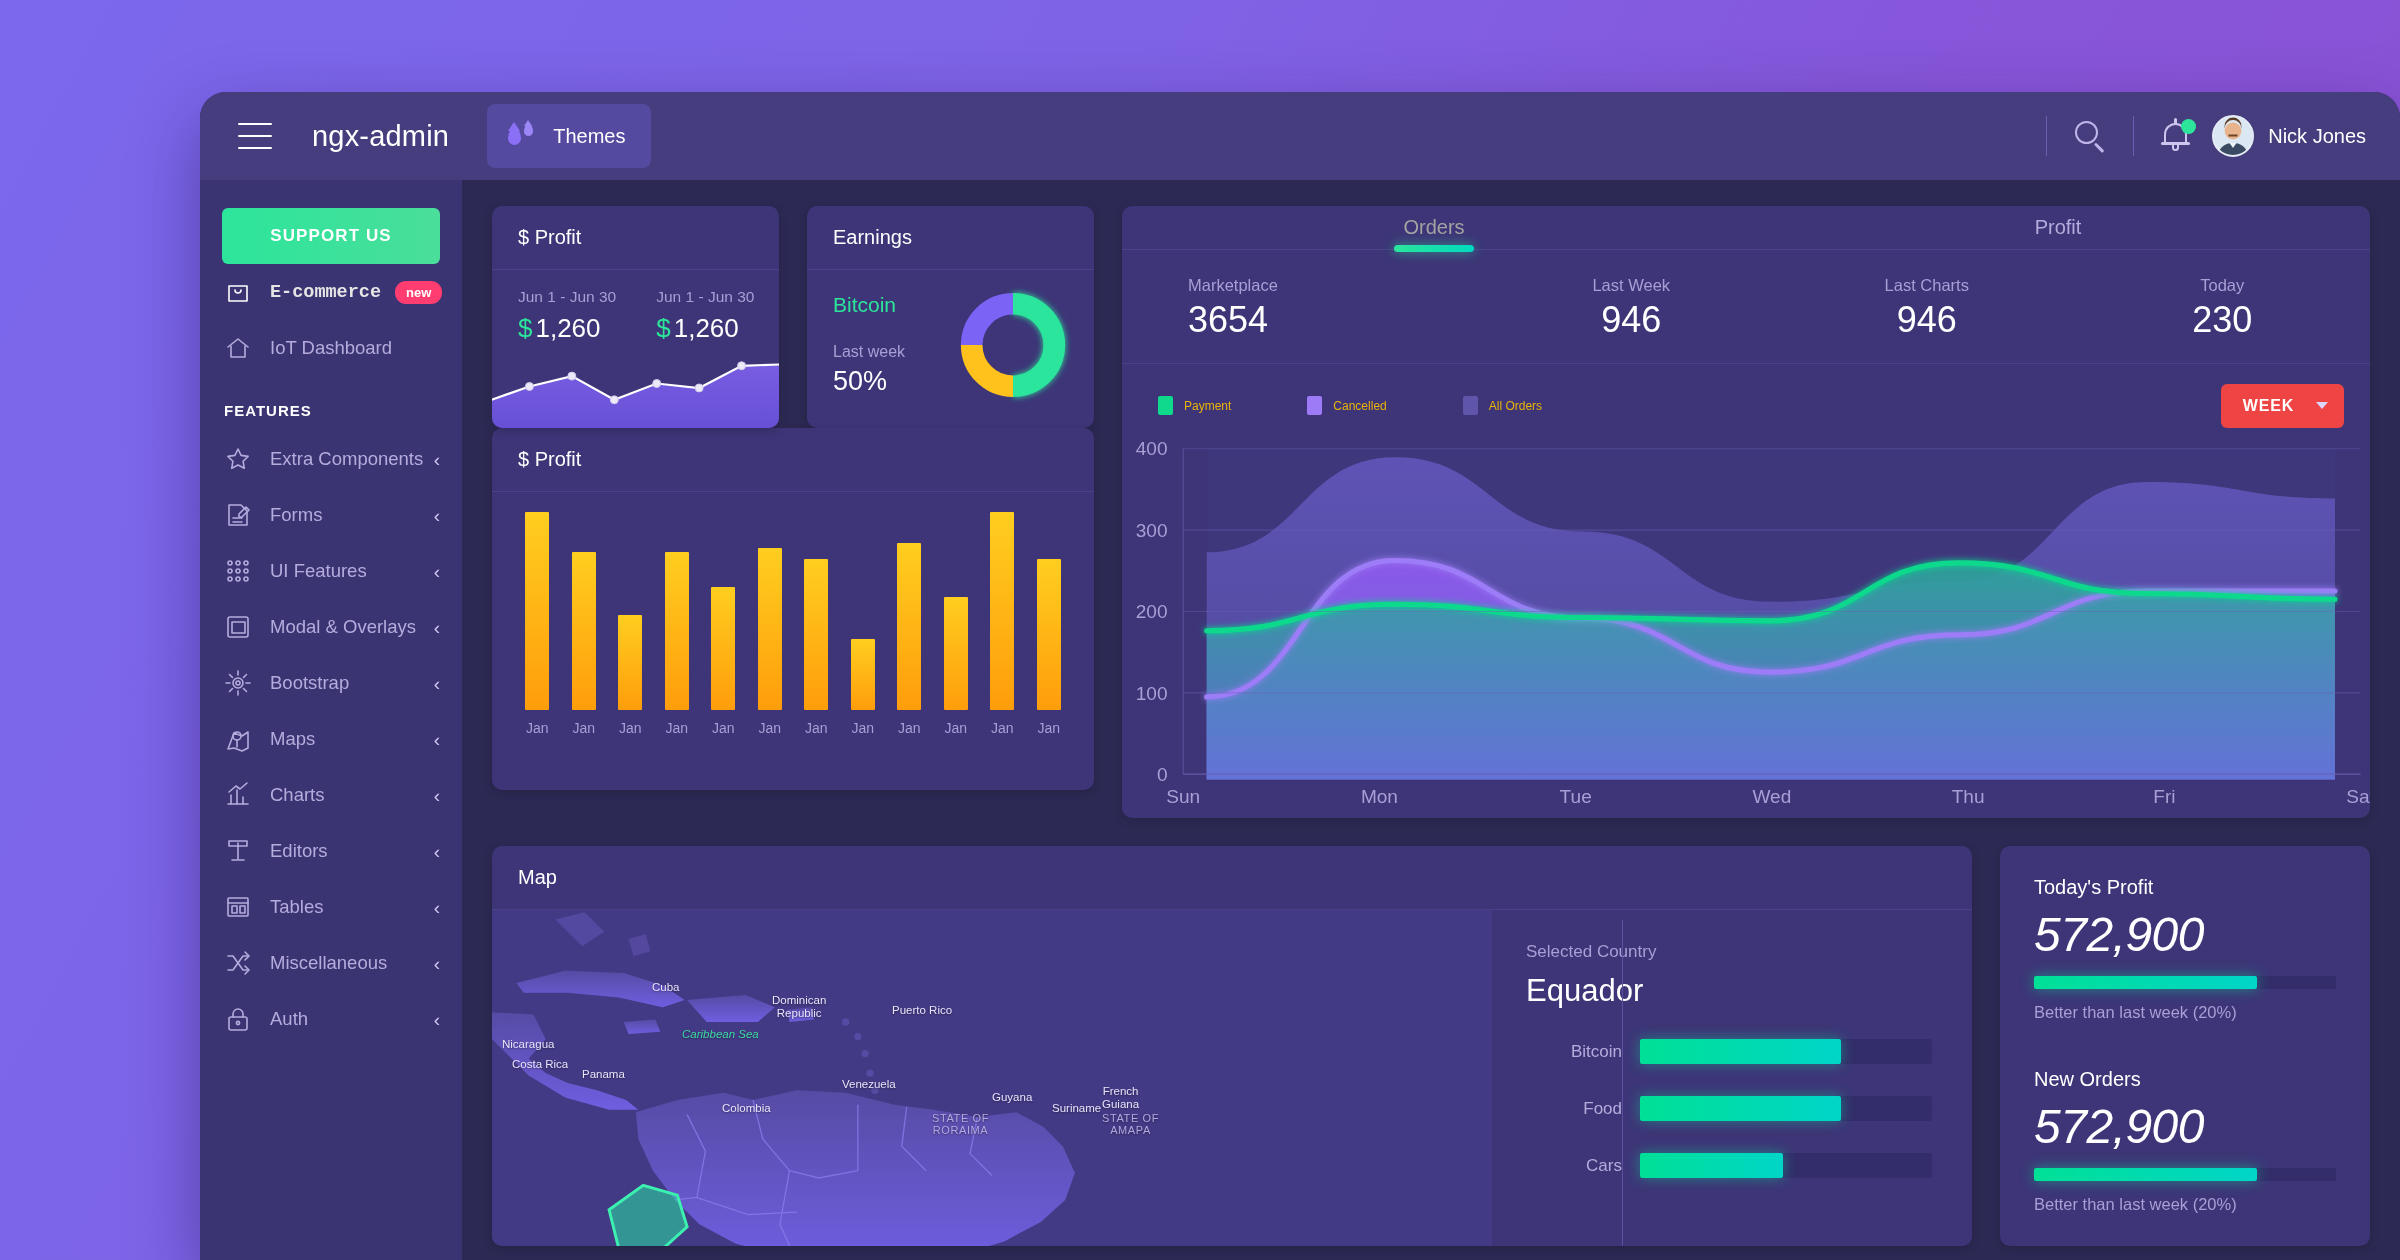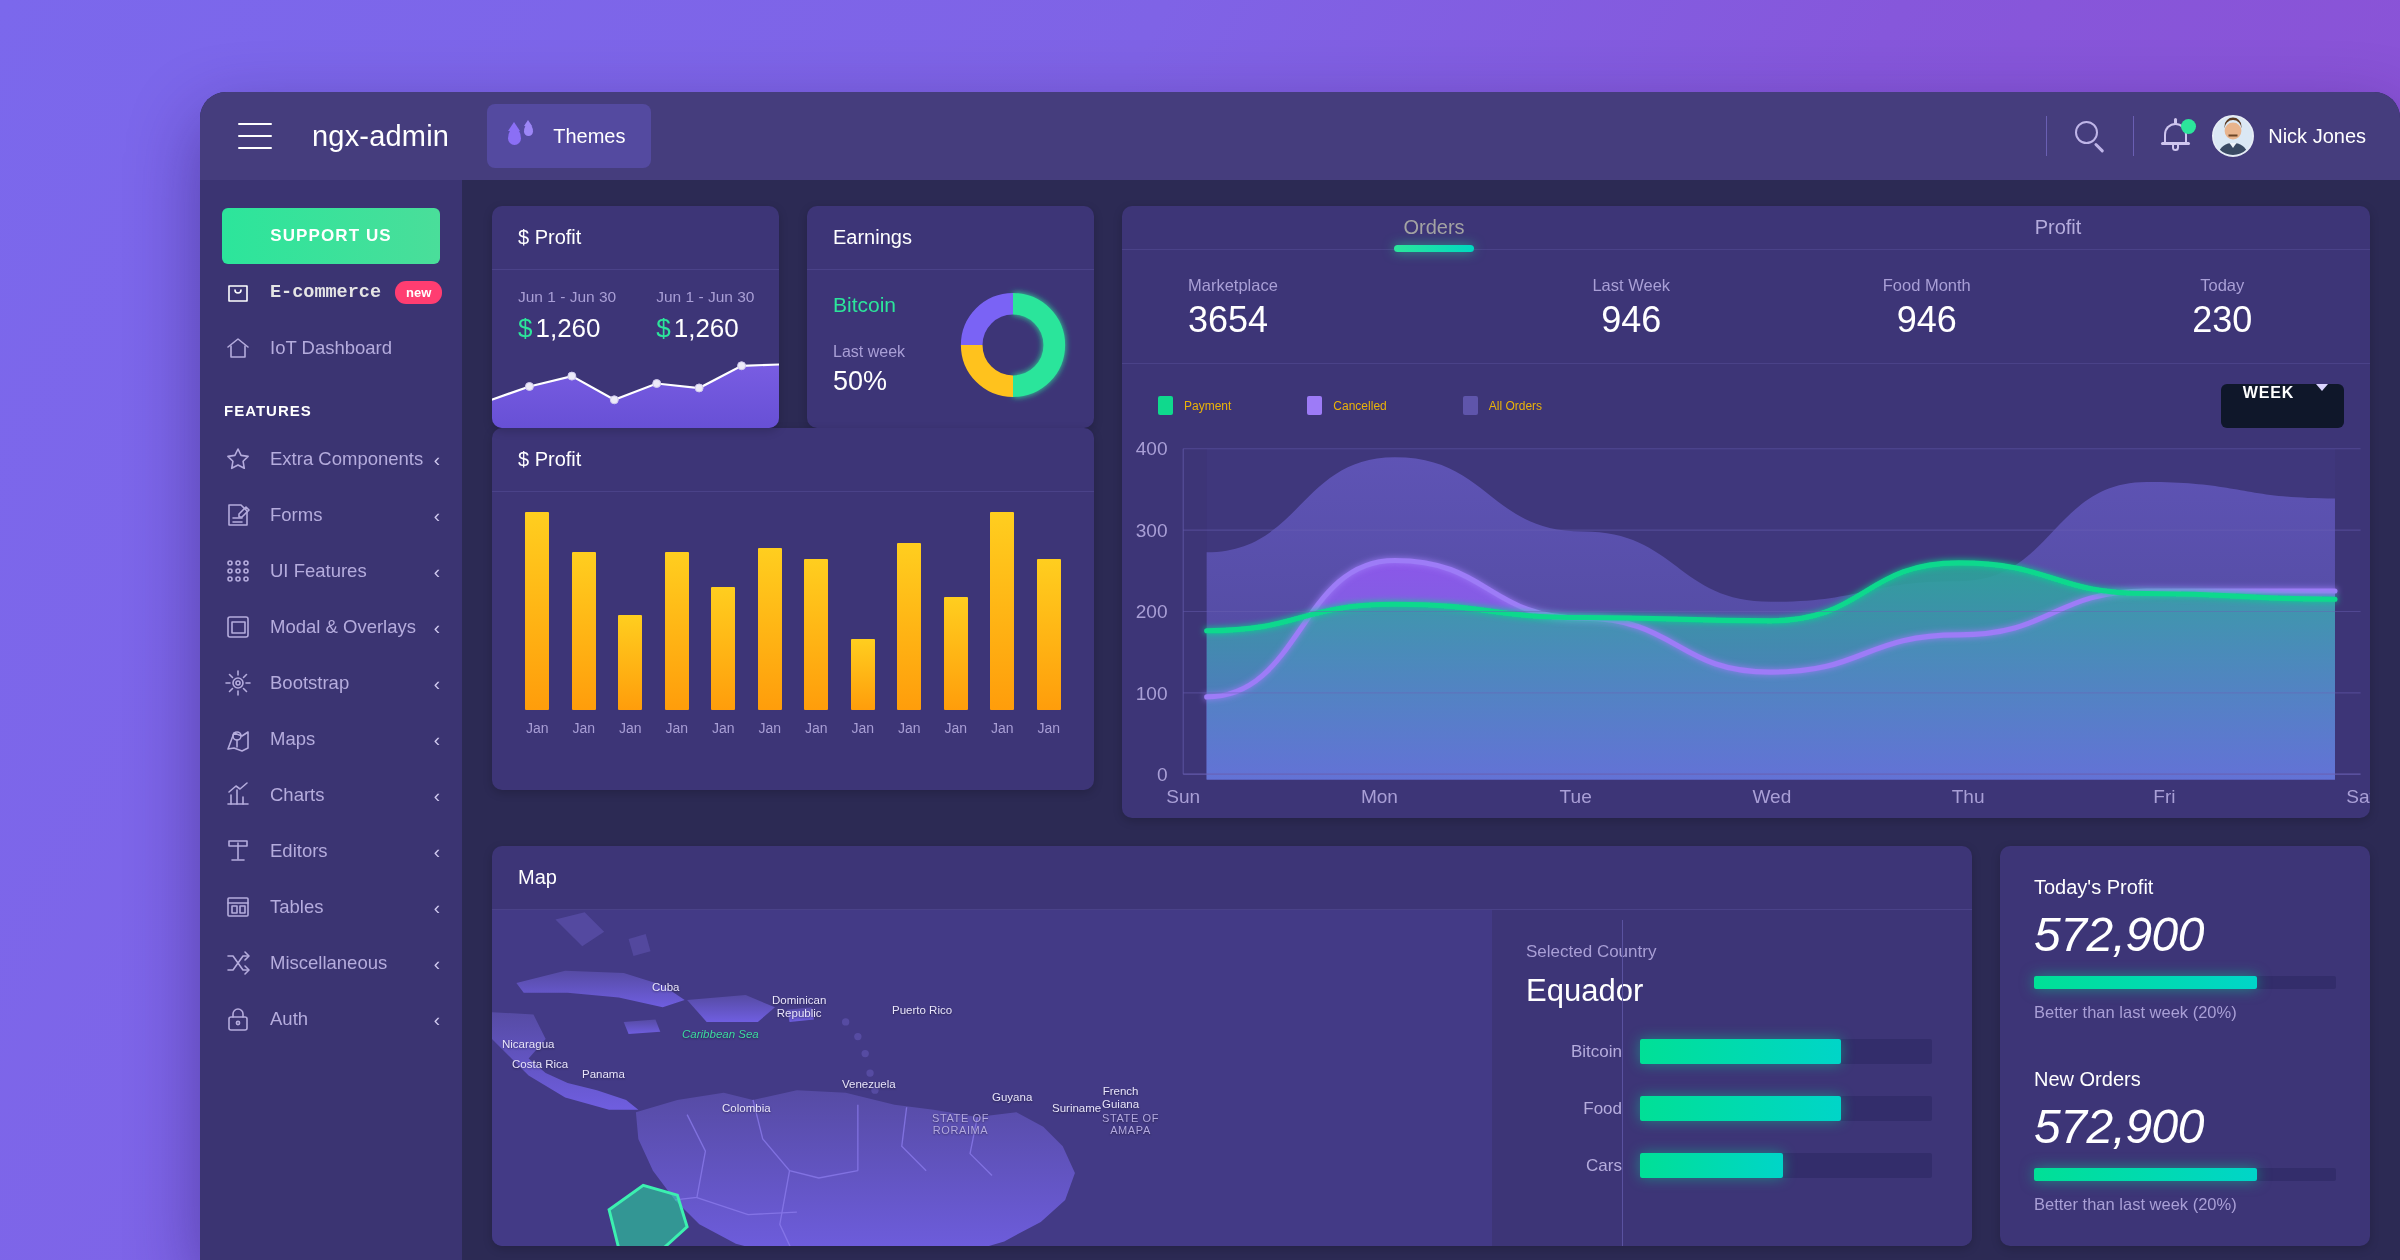--- a/index.html
+++ b/index.html
@@ -125,23 +125,23 @@
     box-shadow:0 0 12px rgba(44,229,155,.6); }
   #kpis { display:flex; padding:26px 0 22px 0; border-bottom:1px solid #4a4288; }
   .kpi { flex:1; text-align:center; }
   .kpi:first-child { text-align:left; padding-left:66px; }
   .kpi .k { color:#a99fd6; font-size:16.5px; margin-bottom:4px; }
   .kpi .v { color:#fff; font-size:36px; font-weight:400; }
   #legend-row { display:flex; align-items:center; padding:20px 26px 8px 36px; }
   .lg { display:flex; align-items:center; margin-right:76px; }
   .lg .sw { width:15px; height:19px; border-radius:2px; margin-right:11px; }
   .lg .nm { color:#eab308; font-size:12px; }
-  #week-btn { margin-left:auto; background:#0f172a; color:#fff; font-size:16px; font-weight:700;
+  #week-btn { margin-left:auto; background:#ef4444; color:#fff; font-size:16px; font-weight:700;
     letter-spacing:.8px; border-radius:6px; height:44px; padding:0 16px 0 22px;
-    display:flex; gap:22px; cursor:pointer; }
+    display:flex; align-items:center; gap:22px; cursor:pointer; }
   #week-btn .car { width:0;height:0;border-left:6px solid transparent;border-right:6px solid transparent;
     border-top:7px solid #dcd5ff;}
   #line-wrap { flex:1; position:relative; padding:6px 26px 0 26px; }
 
   
   #profit-bar { width:602px; height:362px; }
   #bars-wrap { position:relative; height:280px; padding:0 22px; }
 
   
   .row2 { display:flex; gap:28px; margin-top:28px; }
@@ -516,21 +516,21 @@
         <div id="kpis">
             <div class="kpi">
               <div class="k">Marketplace</div>
               <div class="v">3654</div>
             </div>
             <div class="kpi">
               <div class="k">Last Week</div>
               <div class="v">946</div>
             </div>
             <div class="kpi">
-              <div class="k">Food Month</div>
+              <div class="k">Last Charts</div>
               <div class="v">946</div>
             </div>
             <div class="kpi">
               <div class="k">Today</div>
               <div class="v">230</div>
             </div>
           </div>
 
         <div id="legend-row">
           <div class="lg">

